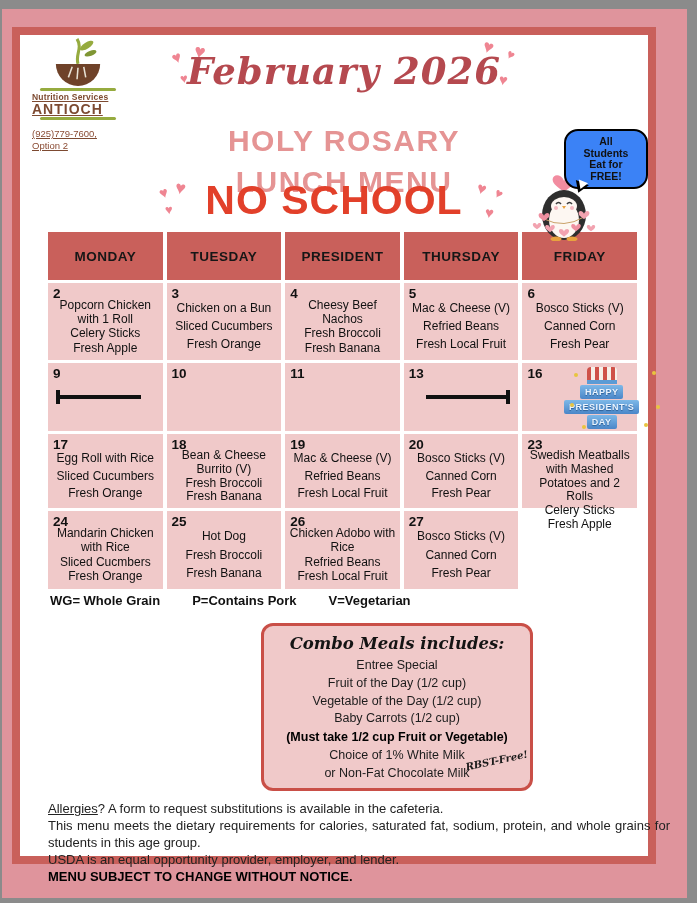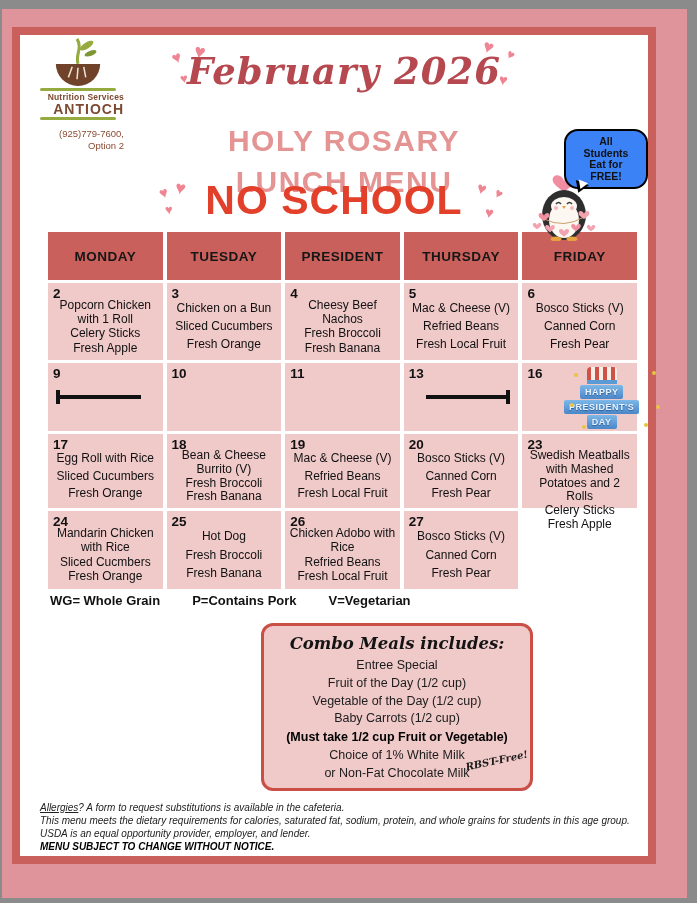--- a/index.html
+++ b/index.html
@@ -12,21 +12,21 @@
     color:#111;
   }
   .mat { position:absolute; left:2px; top:9px; right:10px; bottom:5px; background:var(--mat-pink,#df949c); }
   .page {
     position:absolute; left:12px; top:27px; width:644px; height:837px;
     background:#fff; border:8px solid var(--frame-red,#c9605b);
   }
   .page-inner { position:relative; width:628px; height:821px; }
 
   
-  .logo { position:absolute; left:12px; top:0px; width:92px; text-align:right; color:#7d4a31; }
+  .logo { position:absolute; left:12px; top:0px; width:92px; text-align:left; color:#7d4a31;text-decoration:underline; }
   .logo svg { display:block; margin:0 auto; }
   .logo .bar { height:3px; background:#96ab3f; margin:1px 8px; border-radius:2px; }
   .logo .nm { font-size:8.5px; font-weight:bold; letter-spacing:0.2px; }
   .logo .org { font-size:14px; font-weight:bold; letter-spacing:1px; line-height:1; }
   .logo .ph { font-size:9.5px; margin-top:8px; line-height:1.3; color:#8a4b33; }
 
   
   .month-title {
     position:absolute; left:110px; right:90px; top:14px; text-align:center;
     font-family:"DejaVu Serif", serif; font-style:italic; font-weight:bold;
@@ -128,21 +128,21 @@
   .combo .line { font-size:12.5px; line-height:1.42; color:#1c1c1c; }
   .combo .bold-line { font-size:12.5px; line-height:1.5; font-weight:800; color:#000; }
   .combo .milk { position:relative; }
   .combo .milk-note {
     position:absolute; right:-2px; top:8px;
     font-family:"DejaVu Serif", serif; font-style:italic; font-weight:bold;
     font-size:10px; transform:rotate(-12deg); color:#1a1a1a;
   }
 
   
-  .footer { position:absolute; left:20px; top:766px; width:622px; font-size:10px; line-height:1.3; color:#222;font-style:italic; }
+  .footer { position:absolute; left:28px; top:766px; width:622px; font-size:13px; line-height:1.3; color:#222; }
   .footer .justify { text-align:justify; }
   .footer .bold { font-weight:bold; color:#000; }
   .footer .ul { text-decoration:underline; }
 </style>
 </head>
 <body>
 
 <div class="mat"></div>
 
 <div class="page">

